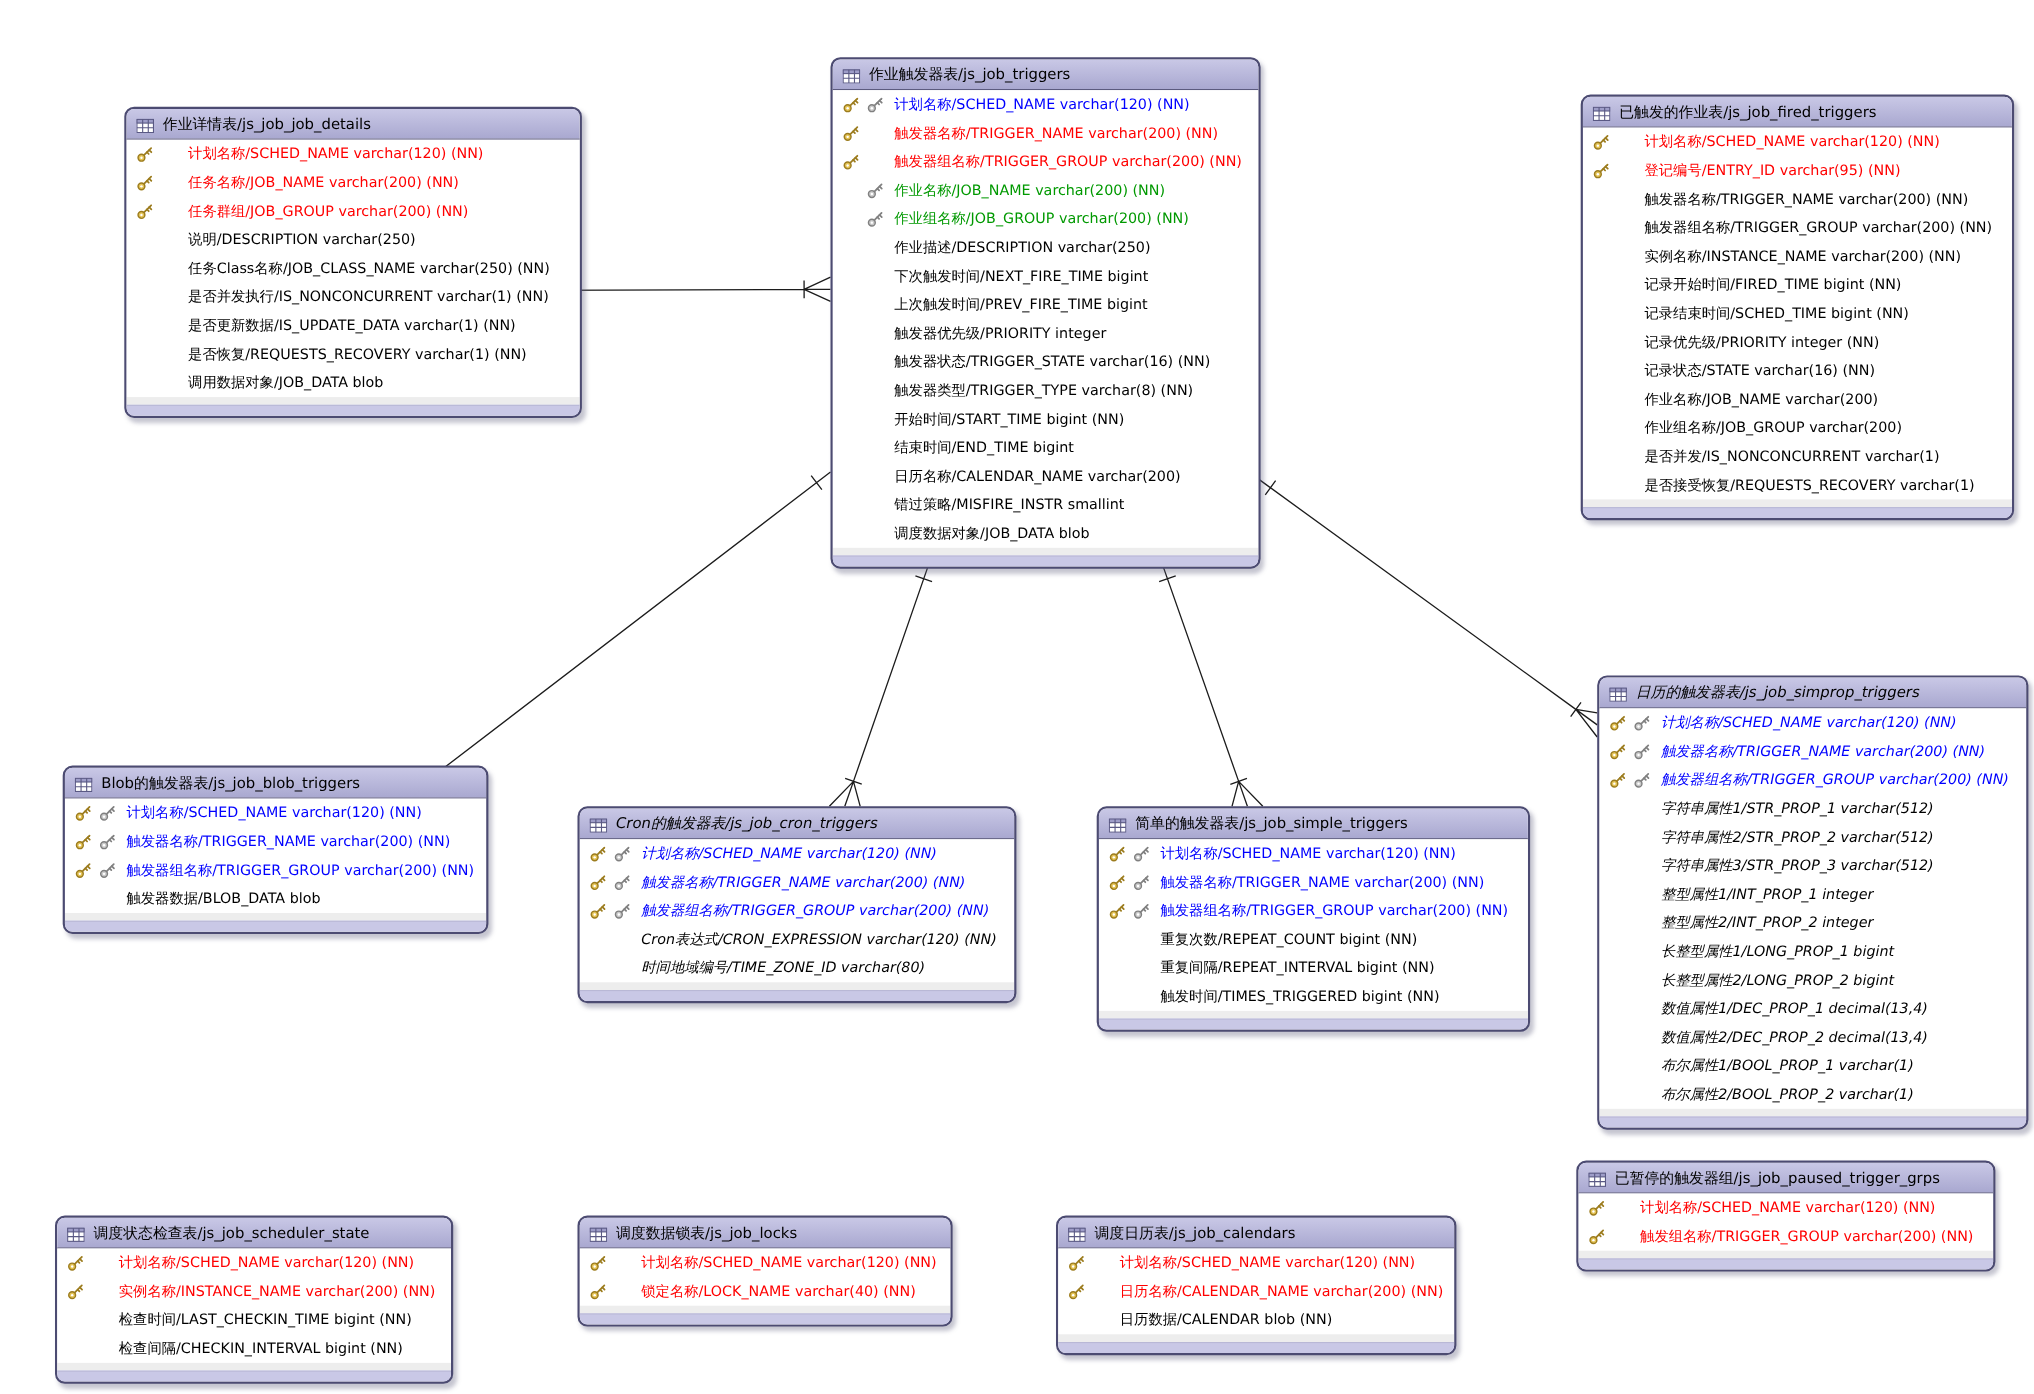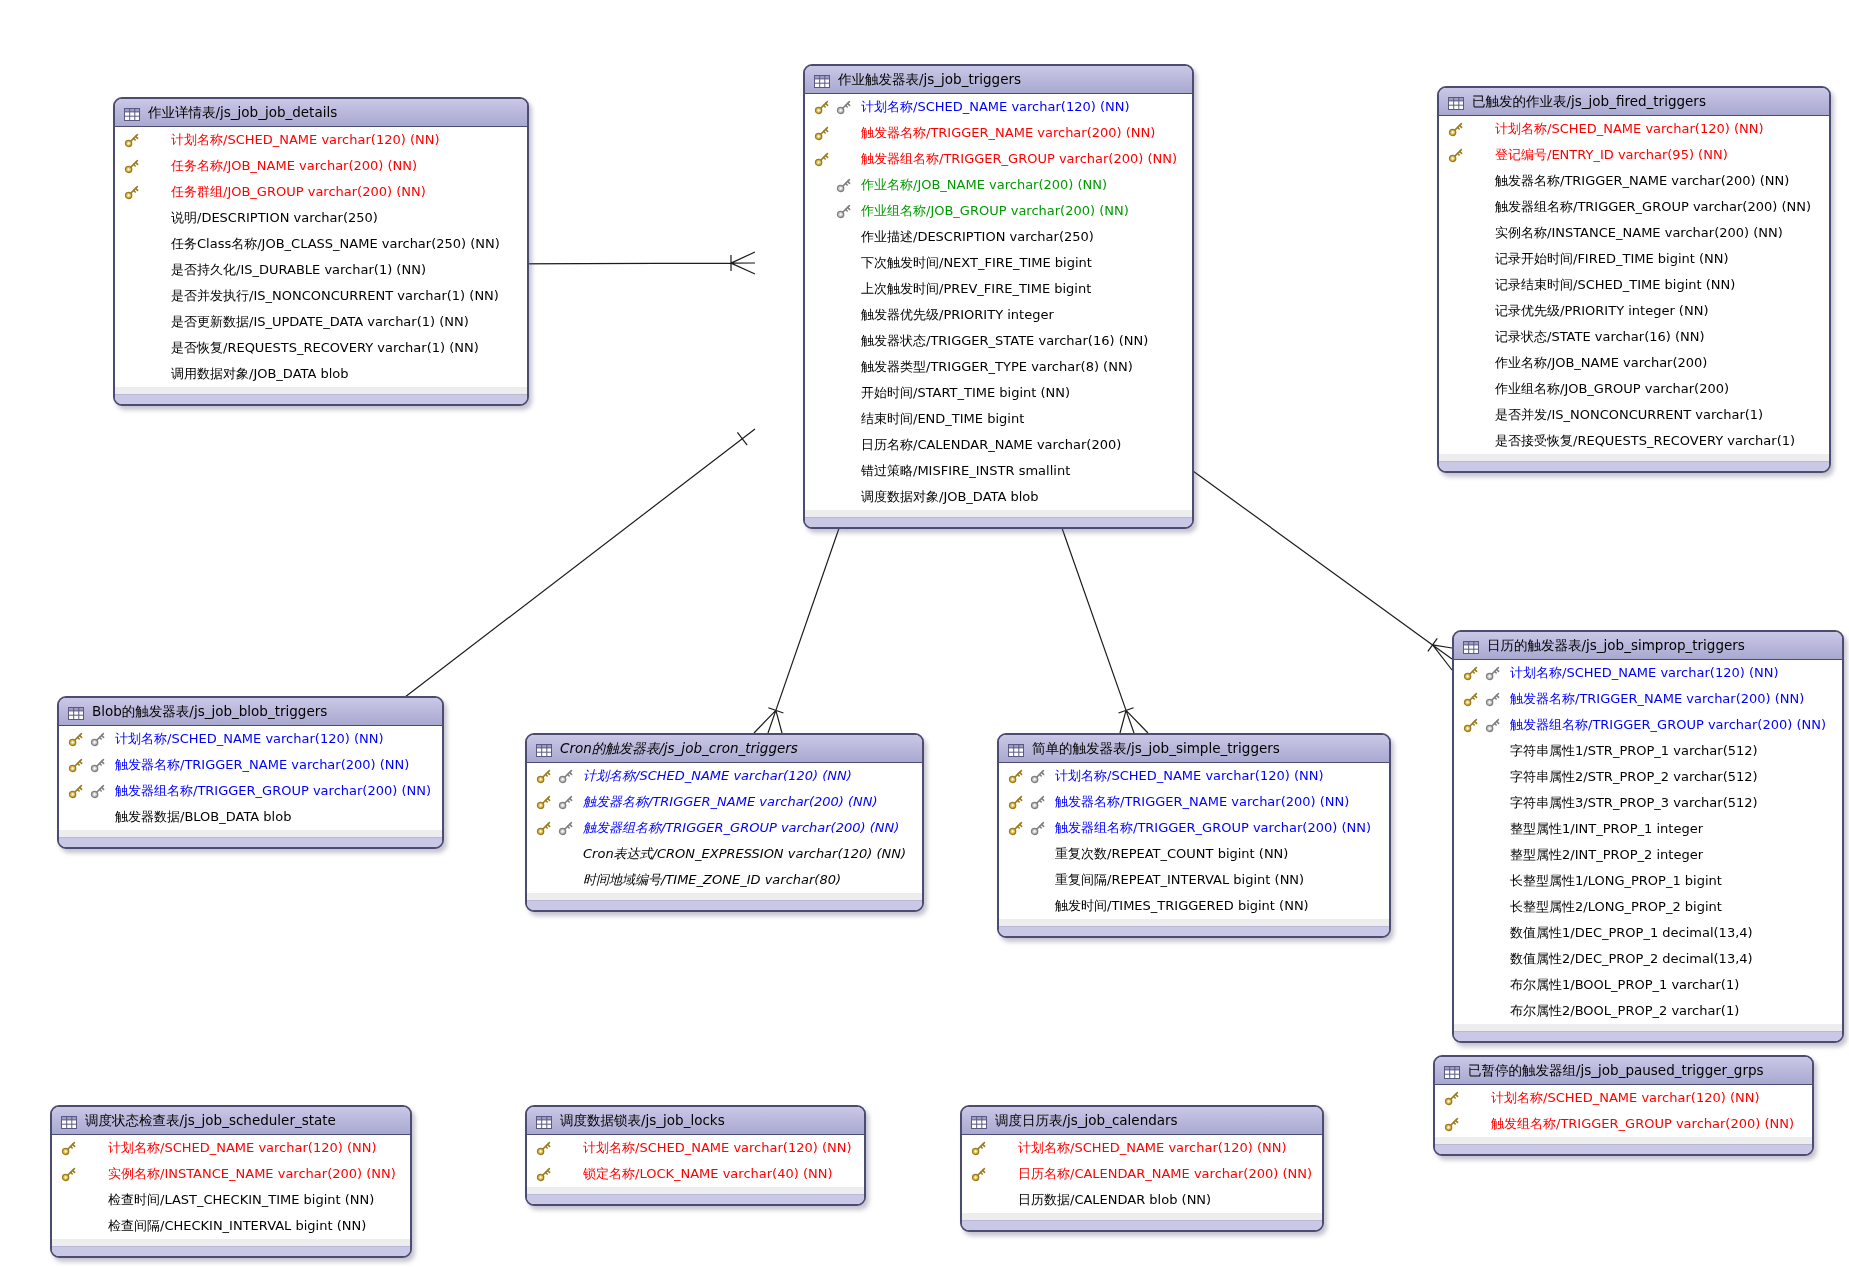--- a/index.html
+++ b/index.html
@@ -115,25 +115,20 @@
             <span class="ftext c-plain">说明/DESCRIPTION varchar(250)</span>
           </div>
           <div class="er-row">
             <span class="kslot"></span>
             <span class="kslot"></span>
             <span class="ftext c-plain">任务Class名称/JOB_CLASS_NAME varchar(250) (NN)</span>
           </div>
           <div class="er-row">
             <span class="kslot"></span>
             <span class="kslot"></span>
-            <span class="ftext c-plain">是否持久化/IS_DURABLE varchar(1) (NN)</span>
-          </div>
-          <div class="er-row">
-            <span class="kslot"></span>
-            <span class="kslot"></span>
             <span class="ftext c-plain">是否并发执行/IS_NONCONCURRENT varchar(1) (NN)</span>
           </div>
           <div class="er-row">
             <span class="kslot"></span>
             <span class="kslot"></span>
             <span class="ftext c-plain">是否更新数据/IS_UPDATE_DATA varchar(1) (NN)</span>
           </div>
           <div class="er-row">
             <span class="kslot"></span>
             <span class="kslot"></span>
@@ -141,21 +136,21 @@
           </div>
           <div class="er-row">
             <span class="kslot"></span>
             <span class="kslot"></span>
             <span class="ftext c-plain">调用数据对象/JOB_DATA blob</span>
           </div>
         </div>
         <div class="strip-gray"></div>
         <div class="strip-lav"></div>
       </div>
-      <div class="er-table" style="left: 755px; top: 64px; width: 387px; margin-left: 48px;">
+      <div class="er-table" style="left: 755px; top: 52px; width: 387px;">
         <div class="er-head">
           <span class="ticon"><svg width="16" height="13" viewBox="0 0 16 13">
               <rect x="0.5" y="0.5" width="15" height="12" fill="#ffffff" stroke="#5a5984"></rect>
               <rect x="0.5" y="0.5" width="15" height="3.4" fill="#9e9dc8" stroke="#5a5984"></rect>
               <line x1="5.7" y1="0.5" x2="5.7" y2="12.5" stroke="#5a5984"></line>
               <line x1="10.8" y1="0.5" x2="10.8" y2="12.5" stroke="#5a5984"></line>
               <line x1="0.5" y1="8.2" x2="15.5" y2="8.2" stroke="#5a5984"></line>
             </svg></span>
           <span class="er-title">作业触发器表/js_job_triggers</span>
         </div>
@@ -398,21 +393,21 @@
           </div>
           <div class="er-row">
             <span class="kslot"></span>
             <span class="kslot"></span>
             <span class="ftext c-plain">是否接受恢复/REQUESTS_RECOVERY varchar(1)</span>
           </div>
         </div>
         <div class="strip-gray"></div>
         <div class="strip-lav"></div>
       </div>
-      <div class="er-table" style="left: 1452px; top: 630px; width: 388px;">
+      <div class="er-table" style="left: 1452px; top: 614px; width: 388px; font-style: italic;">
         <div class="er-head">
           <span class="ticon"><svg width="16" height="13" viewBox="0 0 16 13">
               <rect x="0.5" y="0.5" width="15" height="12" fill="#ffffff" stroke="#5a5984"></rect>
               <rect x="0.5" y="0.5" width="15" height="3.4" fill="#9e9dc8" stroke="#5a5984"></rect>
               <line x1="5.7" y1="0.5" x2="5.7" y2="12.5" stroke="#5a5984"></line>
               <line x1="10.8" y1="0.5" x2="10.8" y2="12.5" stroke="#5a5984"></line>
               <line x1="0.5" y1="8.2" x2="15.5" y2="8.2" stroke="#5a5984"></line>
             </svg></span>
           <span class="er-title">日历的触发器表/js_job_simprop_triggers</span>
         </div>

